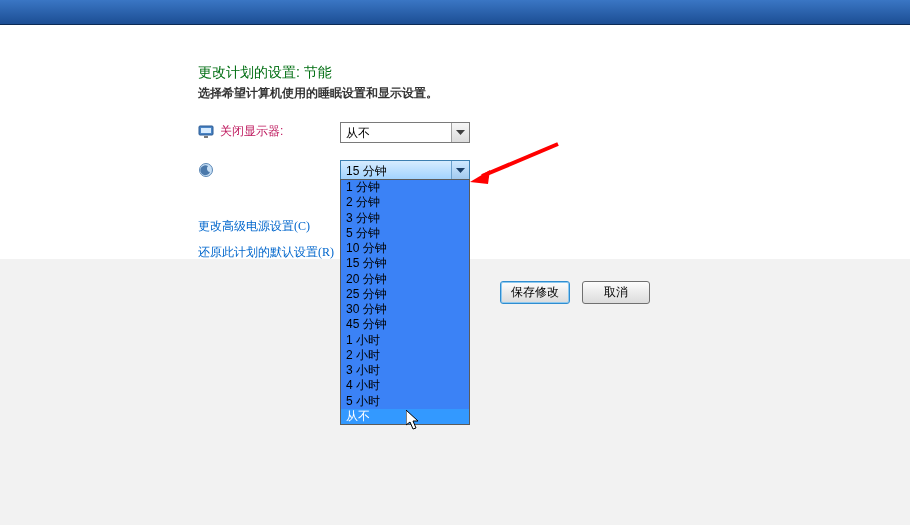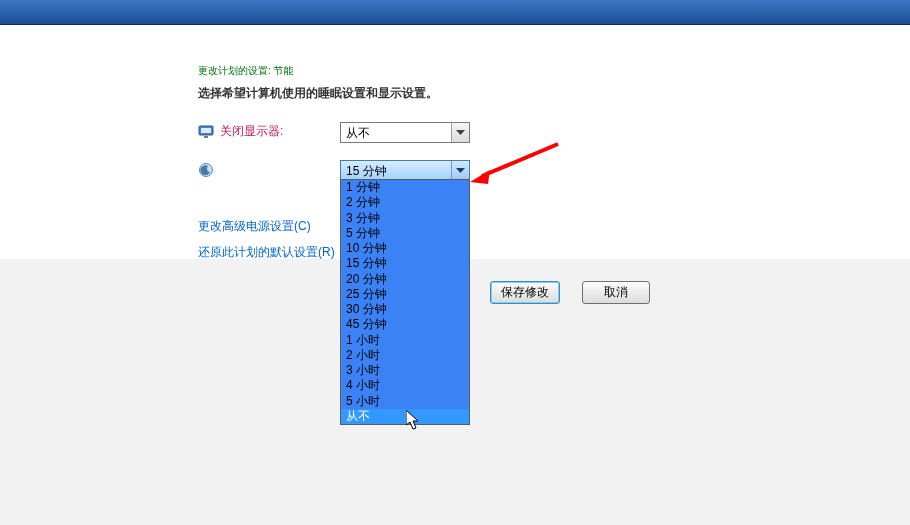--- a/index.html
+++ b/index.html
@@ -37,21 +37,21 @@
     left: 0;
     top: 234px;
     width: 910px;
     height: 267px;
     background: #f2f2f2;
   }
   .page-title {
     position: absolute;
     left: 198px;
     top: 39px;
-    font-size: 10px;
+    font-size: 14px;
     color: #006e12;
   }
   .page-subtitle {
     position: absolute;
     left: 198px;
     top: 60px;
     font-size: 12px;
     color: #333;
     font-weight: bold;
   }
@@ -99,20 +99,21 @@
   }
   .combo .combo-btn svg { display:block; }
   .combo.open {
     background: linear-gradient(to bottom, #d6ecff, #9fd2ff);
     border-color: #3c7fb1;
   }
   .link {
     color: #0066cc;
     text-decoration: none;
     cursor: pointer;
+    font-family: Liberation Serif, serif;
   }
   .link-row1 { position:absolute; left:198px; top:193px; }
   .link-row2 { position:absolute; left:198px; top:219px; }
 
   .dropdown-list {
     position: absolute;
     left: 340px;
     top: 154px;
     width: 130px;
     border: 1px solid #5b5b5b;
@@ -150,21 +151,21 @@
     border: 1px solid #2f8dd0;
     box-shadow: 0 0 0 1px #8ec9ef inset;
   }
   .buttons {
     position: absolute;
     left: 0;
     top: 256px;
     width: 766px;
     display: flex;
     justify-content: flex-end;
-    gap: 22px;
+    gap: 12px;
     padding-right: 116px;
     box-sizing: border-box;
     z-index: 40;
   }
 
   .arrow-annot {
     position: absolute;
     left: 470px;
     top: 117px;
     z-index: 60;

